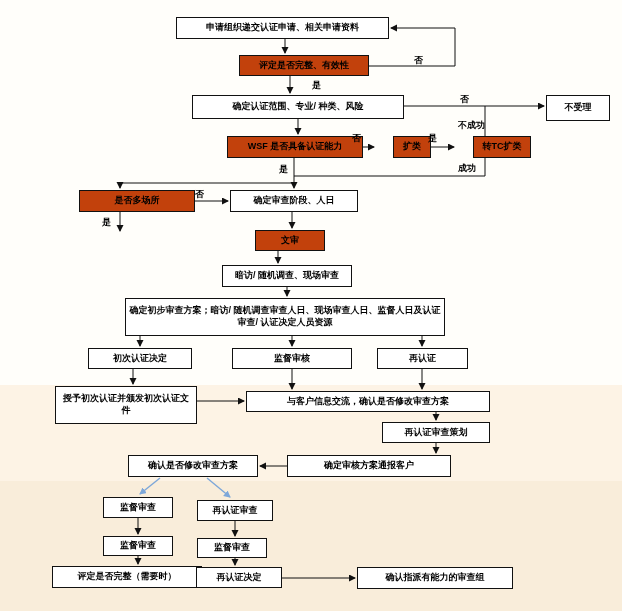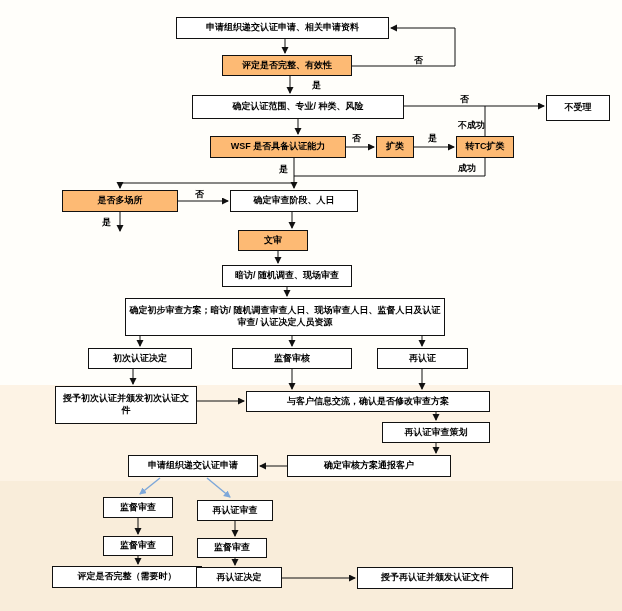--- a/index.html
+++ b/index.html
@@ -5,21 +5,21 @@
   html,body{margin:0;padding:0;}
   body{font-family:"Liberation Sans","DejaVu Sans",sans-serif;}
   .stage{position:relative;width:622px;height:611px;overflow:hidden;background:#fffefa;}
   .band{position:absolute;left:0;width:622px;}
   .band-mid{top:385px;height:96px;background:#fdf3e5;}
   .band-bottom{top:481px;height:130px;background:#f9edda;}
   svg.wires{position:absolute;left:0;top:0;z-index:2;}
   .node{position:absolute;z-index:3;box-sizing:border-box;border:1px solid #111;background:#ffffff;
         display:flex;align-items:center;justify-content:center;text-align:center;
         font-size:9px;font-weight:bold;color:#000;line-height:1.3;padding:0 3px;}
-  .green{background:#fdba74;}
+  .green{background:#c2410c;margin-left:17px;}
   .elabel{position:absolute;z-index:4;font-size:9px;font-weight:bold;color:#000;white-space:nowrap;}
 </style>
 </head>
 <body>
 
 <div class="stage">
 
   <div class="band band-mid"></div>
   <div class="band band-bottom"></div>
 
@@ -82,29 +82,29 @@
   <div class="node" style="left:230px;top:190px;width:128px;height:22px">确定审查阶段、人日</div>
   <div class="node green" style="left:238px;top:230px;width:70px;height:21px">文审</div>
   <div class="node" style="left:222px;top:265px;width:130px;height:22px">暗访/ 随机调查、现场审查</div>
   <div class="node" style="left:125px;top:298px;width:320px;height:38px">确定初步审查方案；暗访/ 随机调查审查人日、现场审查人日、监督人日及认证审查/ 认证决定人员资源</div>
   <div class="node" style="left:88px;top:348px;width:104px;height:21px">初次认证决定</div>
   <div class="node" style="left:232px;top:348px;width:120px;height:21px">监督审核</div>
   <div class="node" style="left:377px;top:348px;width:91px;height:21px">再认证</div>
   <div class="node" style="left:55px;top:386px;width:142px;height:38px">授予初次认证并颁发初次认证文件</div>
   <div class="node" style="left:246px;top:391px;width:244px;height:21px">与客户信息交流，确认是否修改审查方案</div>
   <div class="node" style="left:382px;top:422px;width:108px;height:21px">再认证审查策划</div>
-  <div class="node" style="left:128px;top:455px;width:130px;height:22px">申请组织递交认证申请</div>
+  <div class="node" style="left:128px;top:455px;width:130px;height:22px">确认是否修改审查方案</div>
   <div class="node" style="left:287px;top:455px;width:164px;height:22px">确定审核方案通报客户</div>
   <div class="node" style="left:103px;top:497px;width:70px;height:21px">监督审查</div>
   <div class="node" style="left:197px;top:500px;width:76px;height:21px">再认证审查</div>
   <div class="node" style="left:103px;top:536px;width:70px;height:20px">监督审查</div>
   <div class="node" style="left:197px;top:538px;width:70px;height:20px">监督审查</div>
   <div class="node" style="left:52px;top:566px;width:150px;height:22px">评定是否完整（需要时）</div>
   <div class="node" style="left:196px;top:567px;width:86px;height:21px">再认证决定</div>
-  <div class="node" style="left:357px;top:567px;width:156px;height:22px">授予再认证并颁发认证文件</div>
+  <div class="node" style="left:357px;top:567px;width:156px;height:22px">确认指派有能力的审查组</div>
 
   <span class="elabel" style="left:414px;top:54px">否</span>
   <span class="elabel" style="left:312px;top:79px">是</span>
   <span class="elabel" style="left:460px;top:93px">否</span>
   <span class="elabel" style="left:352px;top:132px">否</span>
   <span class="elabel" style="left:428px;top:132px">是</span>
   <span class="elabel" style="left:458px;top:119px">不成功</span>
   <span class="elabel" style="left:458px;top:162px">成功</span>
   <span class="elabel" style="left:279px;top:163px">是</span>
   <span class="elabel" style="left:195px;top:188px">否</span>

